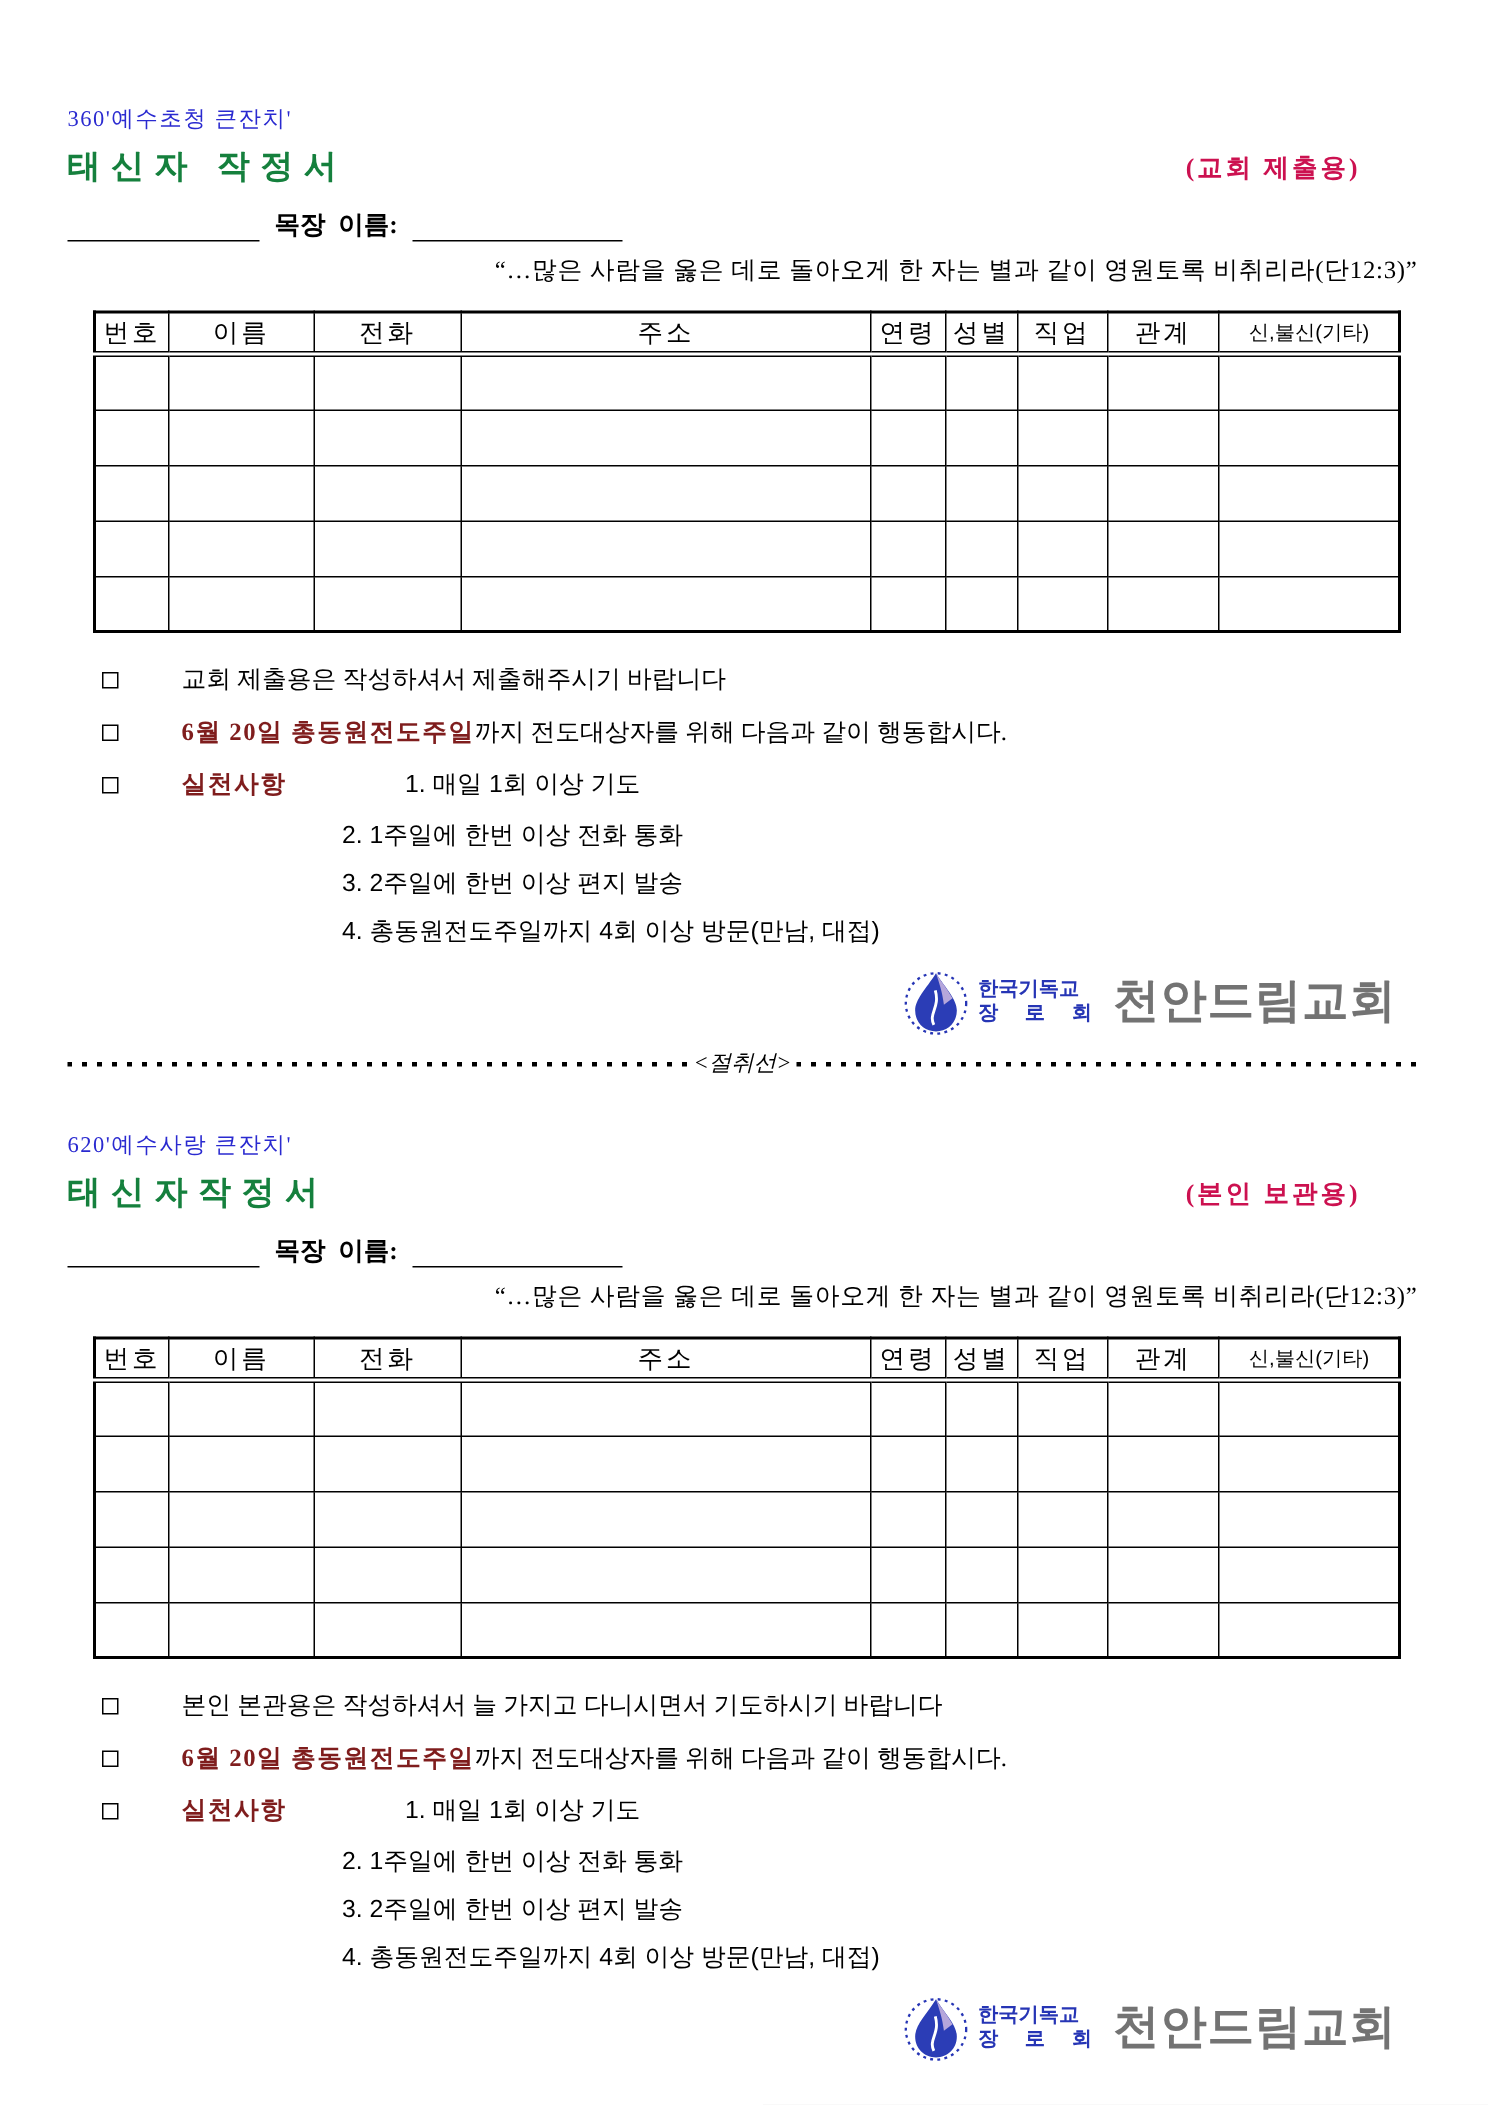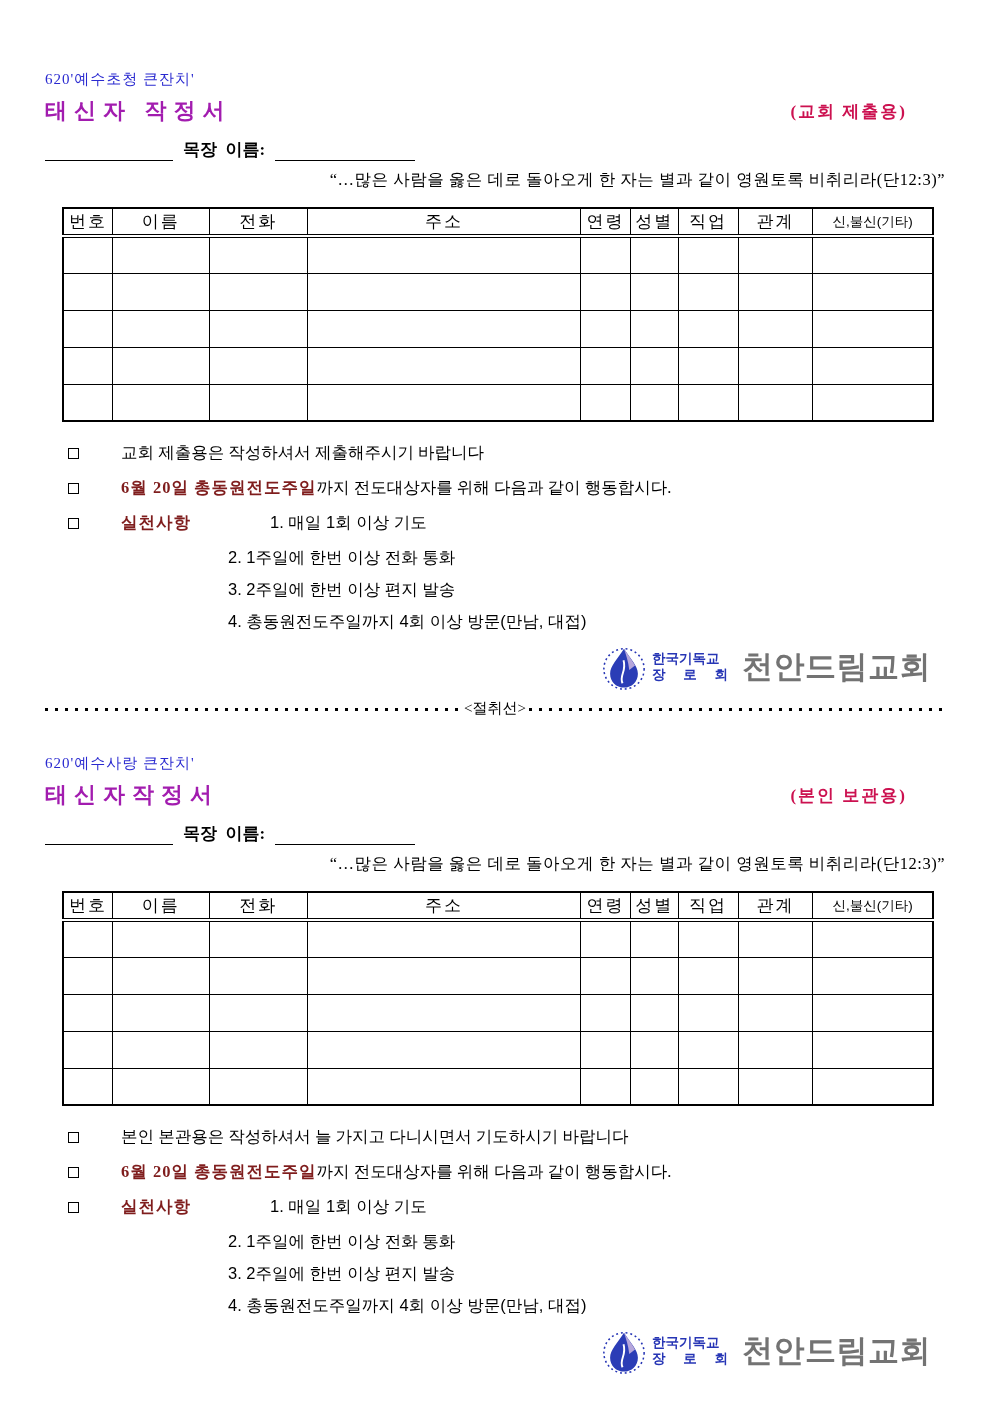--- a/index.html
+++ b/index.html
@@ -10,21 +10,21 @@
     color:#000;
   }
   
   .event-label {
     font-family:"Liberation Serif", serif;
     font-size:15px; color:#2a2ad0; margin-bottom:7px; letter-spacing:1px;
   }
   .title-row { display:flex; justify-content:space-between; align-items:center; margin-bottom:12px; }
   .form-title {
     font-family:"Liberation Serif", serif;
-    font-size:22px; font-weight:bold; color:#a21caf; letter-spacing:7px;
+    font-size:22px; font-weight:bold; color:#15803d; letter-spacing:7px;
   }
   .usage-note {
     font-family:"Liberation Serif", serif;
     font-size:17px; font-weight:600; color:#cc1150; margin-right:38px; letter-spacing:2px;
   }
   
   .name-line {
     text-align:left; padding-right:118px; margin-bottom:8px;
     font-family:"Liberation Serif", serif; font-size:17px; font-weight:bold;
   }
@@ -69,29 +69,29 @@
   .logo-org .org2 { letter-spacing:7px; }
   .logo-church {
     color:#737373; font-weight:900; font-size:31px; letter-spacing:0.5px; white-space:nowrap;
   }
   
   .cut-row { display:flex; align-items:center; margin:2px 0 36px 0; }
   .cut-dots {
     flex:1; height:3px; margin-top:2px;
     background:repeating-linear-gradient(to right, #000 0 3px, transparent 3px 10px);
   }
-  .cut-label { padding:0 3px; font-size:15px; font-family:"Liberation Serif", serif; }
+  .cut-label { padding:0 3px; font-size:15px; font-family:"Liberation Serif", serif;font-style:italic; }
 </style>
 </head>
 <body>
 
 <div class="page">
 
   <div class="section">
-    <div class="event-label">620'예수초청 큰잔치'</div>
+    <div class="event-label">360'예수초청 큰잔치'</div>
 
     <div class="title-row">
       <div class="form-title">태신자 작정서</div>
       <div class="usage-note">(교회 제출용)</div>
     </div>
 
     <div class="name-line">
       <span class="uline uline-a"></span><span>목장</span>&nbsp;&nbsp;<span>이름:</span><span class="uline uline-b"></span>
     </div>
 

